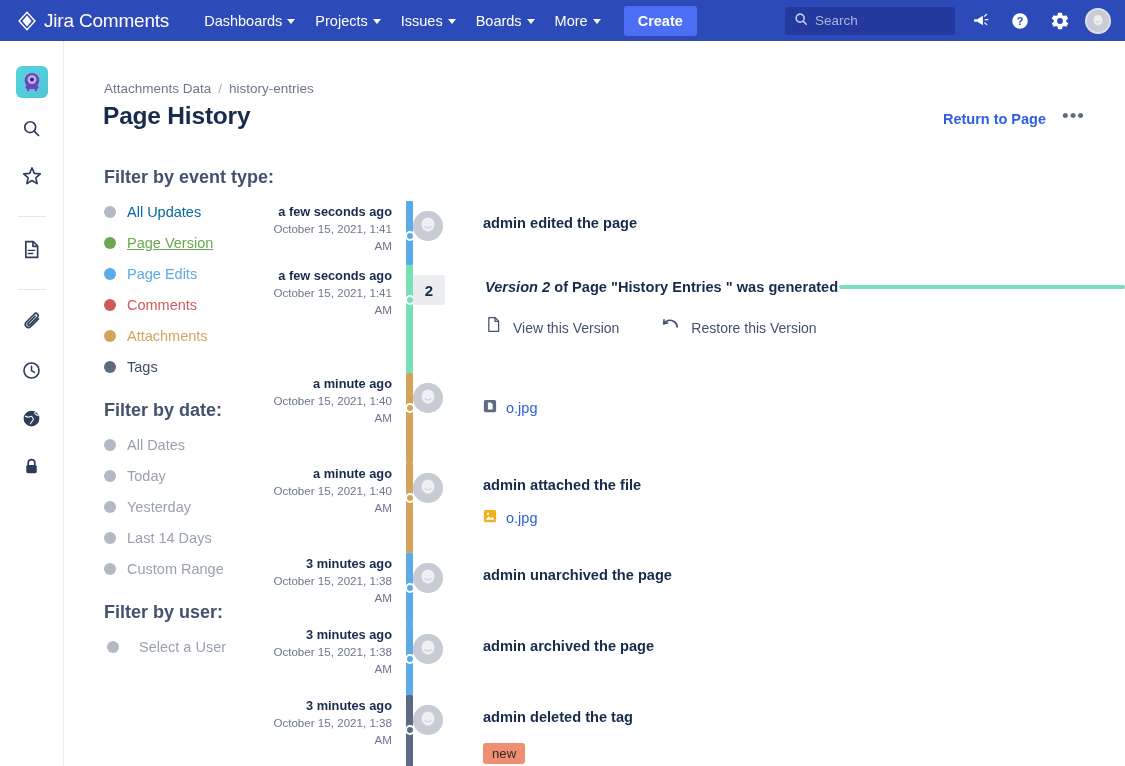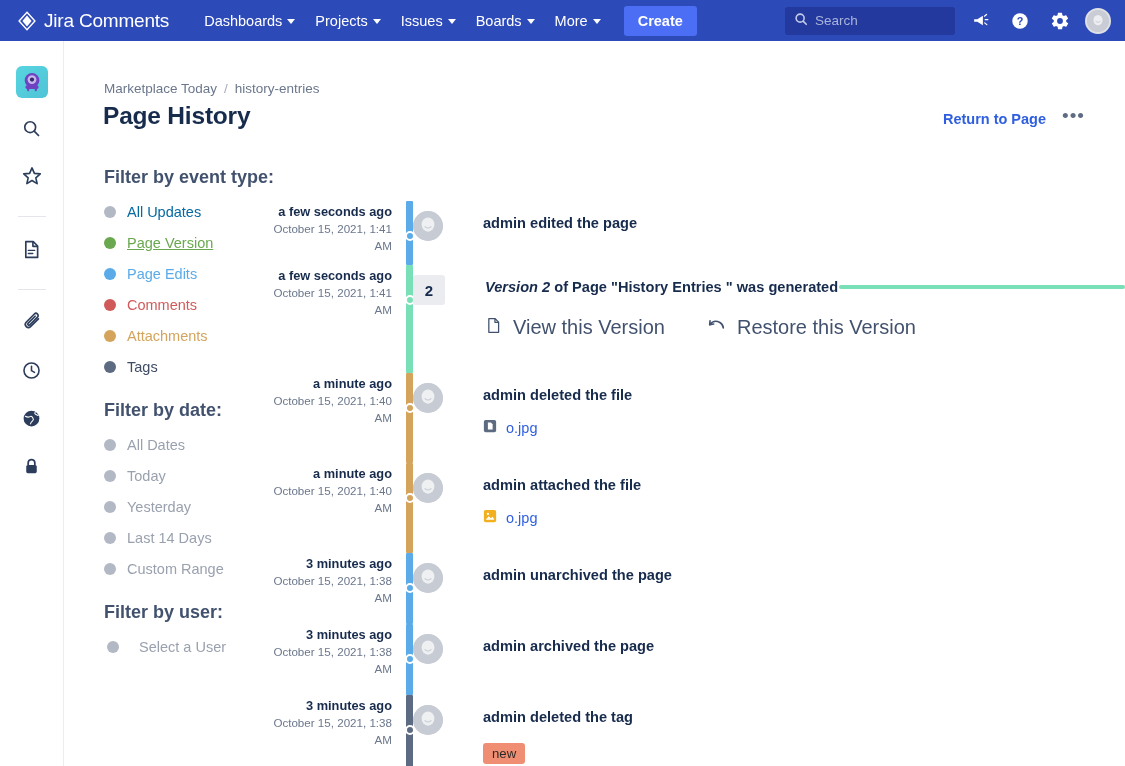--- a/index.html
+++ b/index.html
@@ -184,21 +184,21 @@
   .greenrule {
     flex: 1; height: 4px; background: #79dfb6; border-radius: 2px;
     margin-left: 1px; min-width: 10px;
   }
   .rule-row { display: flex; align-items: center; }
   .version-actions {
     display: flex; align-items: center; gap: 42px; margin-top: 19px;
   }
   .vaction {
     display: flex; align-items: flex-end; gap: 11px;
-    font-size: 20px; color: #42526e; cursor: pointer;
+    font-size: 14px; color: #42526e; cursor: pointer;
   }
   .file-row {
     display: flex; align-items: center; gap: 9px; margin-top: 14px;
   }
   .file-link {
     color: #2f5fe0; font-size: 14.5px; cursor: pointer;
     text-decoration: none;
   }
   .tagbadge {
     display: inline-block; margin-top: 16px; background: #ef8e72;
@@ -363,21 +363,21 @@
         <path d="M8.2 10.4 V7.8 a3.8 3.8 0 0 1 7.6 0 V10.4" fill="none" stroke="#2c3d5c" stroke-width="2"></path>
         <rect x="6" y="10.2" width="12" height="9.4" rx="1.8" fill="#2c3d5c"></rect>
       </svg>
     </span>
   </div>
 </div>
 
 <div class="content">
 
   <div class="breadcrumb">
-    <a>Marketplace Today</a>
+    <a>Attachments Data</a>
     <span class="bc-sep">/</span>
     <a>history-entries</a>
   </div>
 
   <div class="page-title">Page History</div>
 
   <div class="title-actions">
     <a class="return-link">Return to Page</a>
     <span class="more-dots">•••</span>
   </div>
@@ -517,21 +517,20 @@
         </div>
         <div class="entry-main">
           <div class="ava">
             <svg viewBox="0 0 30 30" width="30" height="30">
               <circle cx="15" cy="15" r="15" fill="#c7ccd4"></circle>
               <ellipse cx="15" cy="13.6" rx="6.4" ry="7.1" fill="#eef0f2"></ellipse>
               <path d="M12 15.6 Q15 18.4 18 15.6" stroke="#c7ccd4" stroke-width="1.1" fill="none" stroke-linecap="round"></path>
             </svg>
           </div>
           <div class="entry-body">
-            <div class="act-text">admin deleted the file</div>
             <div class="file-row">
               <span><svg viewBox="0 0 16 16" width="14" height="14">
                   <rect x="1" y="1" width="14" height="14" rx="2" fill="#5d6b82"></rect>
                   <path d="M5.6 4 H9 L11 6 V12 H5.6 Z" fill="#ffffff"></path>
                 </svg></span>
               <a class="file-link">o.jpg</a>
             </div>
           </div>
         </div>
       </div>

